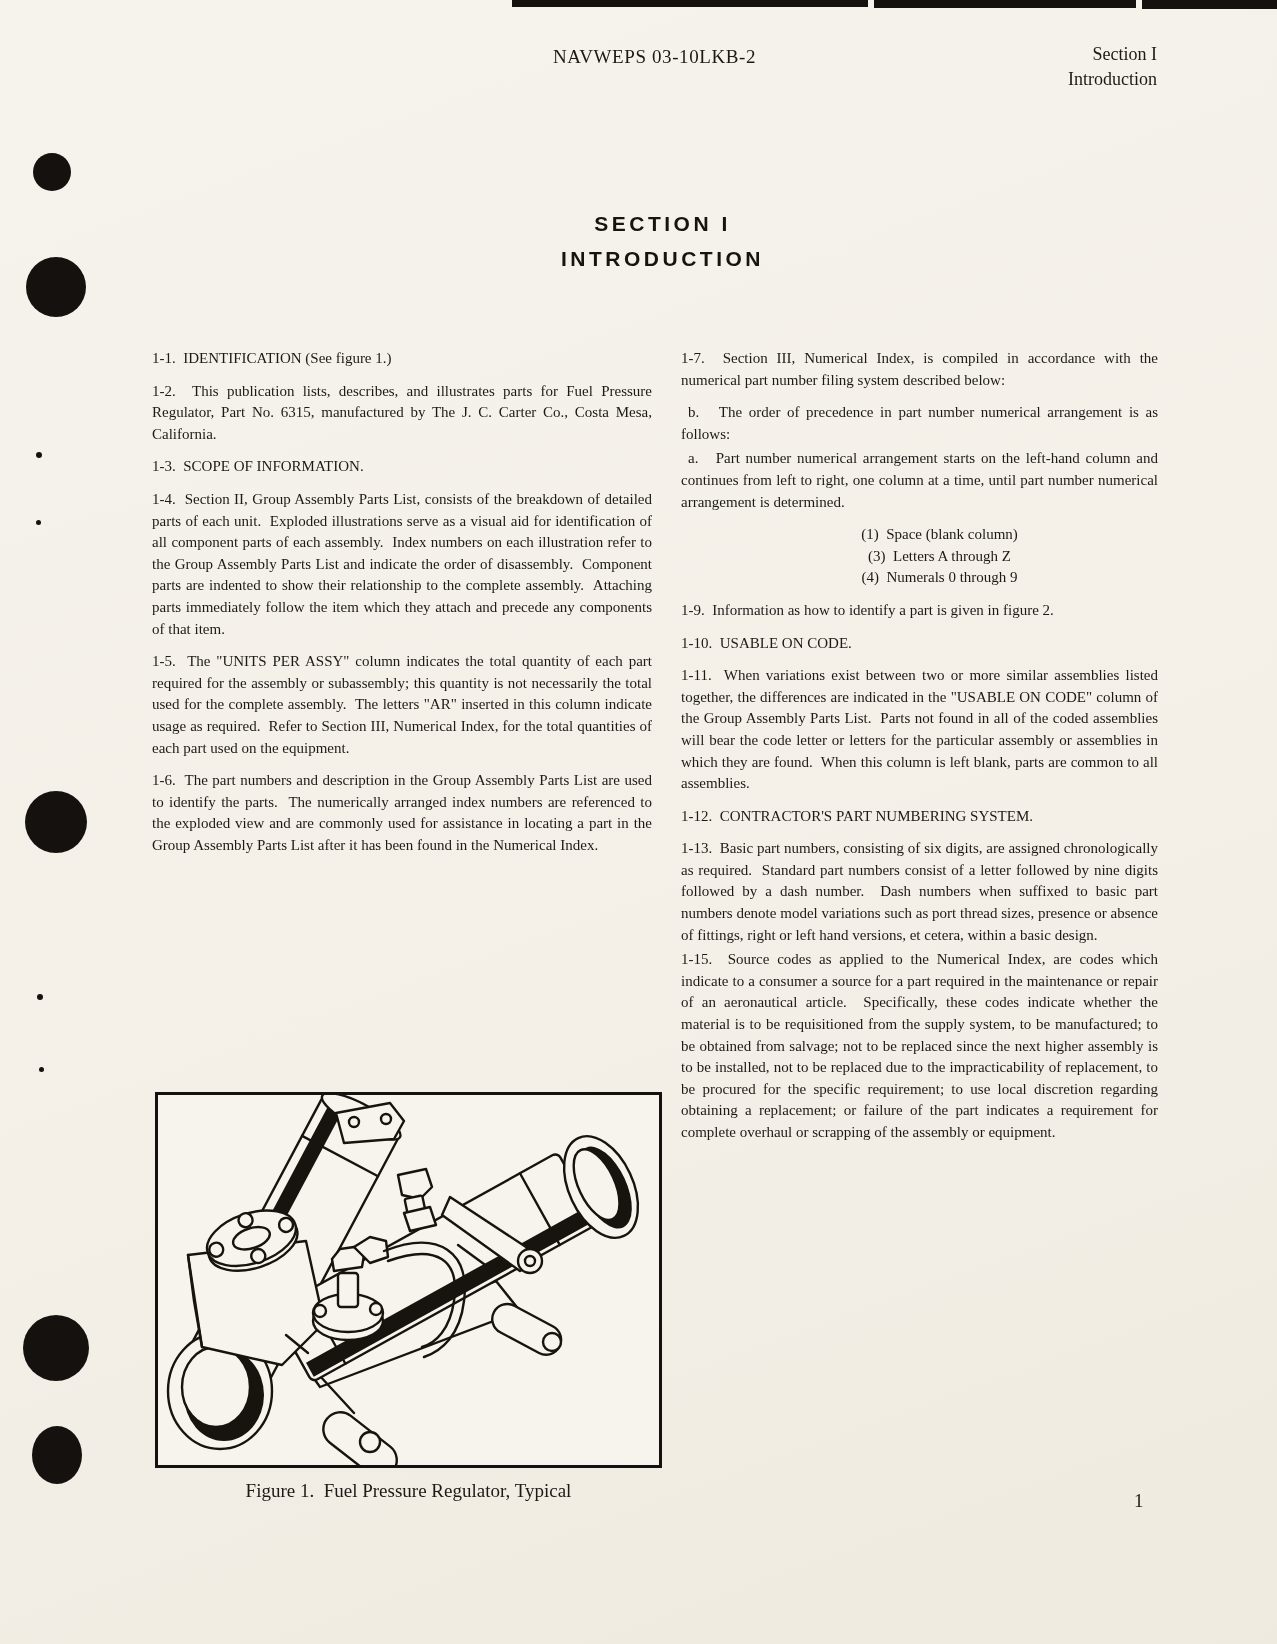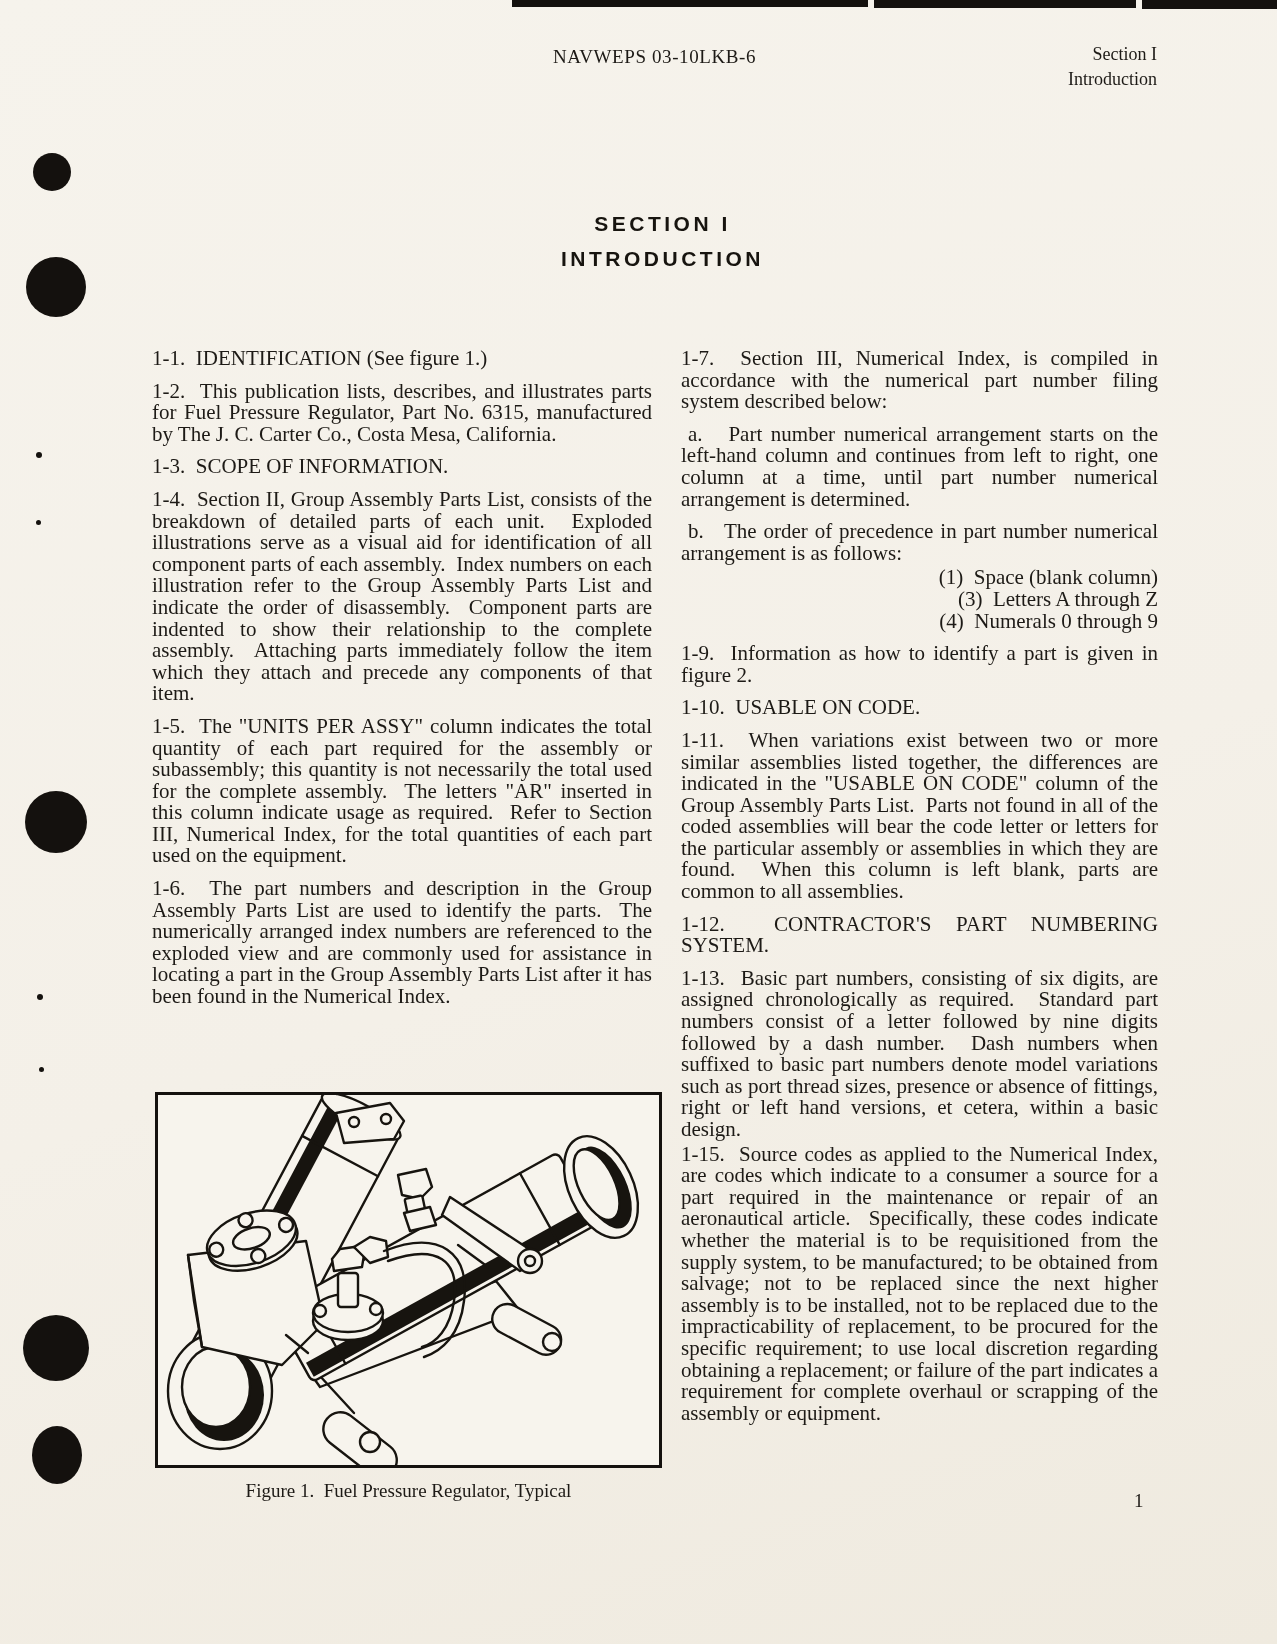--- a/index.html
+++ b/index.html
@@ -15,25 +15,25 @@
   .doc-number { position:absolute; left:553px; top:46px; font-size:19px; letter-spacing:.6px; }
   .section-ref { position:absolute; left:937px; top:42px; width:220px; text-align:right; font-size:18px; line-height:25px; }
   
   .section-title { position:absolute; left:24px; top:212px; width:1277px; text-align:center;
     font-family:"Liberation Sans", sans-serif; font-weight:bold; font-size:21px; letter-spacing:3.5px; color:#17140f; }
   .section-title .t2 { margin-top:11px; }
   
   .col { position:absolute; top:348px; }
   .col-left  { left:152px; width:500px; }
   .col-right { left:681px; width:477px; }
-  .col p { margin:0 0 11px 0; font-size:21px; line-height:21.6px; text-align:justify; }
+  .col p { margin:0 0 11px 0; font-size:15px; line-height:21.6px; text-align:justify; }
   .col p.tight { margin-bottom:3px; }
   .col p.sub { text-indent:7px; }
   .sublist { margin:0 0 11px 40px; }
-  .sublist p { margin:0; text-align:right; line-height:21.6px; }
+  .sublist p { margin:0; text-align:center; line-height:21.6px; }
   
   .figure-box { position:absolute; left:155px; top:1092px; width:501px; height:370px;
     border:3px solid #14110e; background:#f7f4ed; box-sizing:content-box; }
   .figure-box svg { display:block; width:100%; height:100%; }
   .figure-caption { position:absolute; left:155px; top:1480px; width:507px; text-align:center; font-size:19px; }
   .page-number { position:absolute; left:1134px; top:1490px; font-size:19px; }
   .ln { stroke:#17140f; stroke-width:2.4; fill:none; stroke-linecap:round; stroke-linejoin:round; }
   .fw { stroke:#17140f; stroke-width:2.4; fill:#f7f4ed; stroke-linejoin:round; }
   .fb { fill:#17140f; stroke:none; }
 </style>
@@ -49,21 +49,21 @@
   <div class="hole" style="left:33px;  top:153px;  width:38px; height:38px;"></div>
   <div class="hole" style="left:26px;  top:257px;  width:60px; height:60px;"></div>
   <div class="hole" style="left:36px;  top:452px;  width:6px;  height:6px;"></div>
   <div class="hole" style="left:36px;  top:520px;  width:5px;  height:5px;"></div>
   <div class="hole" style="left:25px;  top:791px;  width:62px; height:62px;"></div>
   <div class="hole" style="left:37px;  top:994px;  width:6px;  height:6px;"></div>
   <div class="hole" style="left:39px;  top:1067px; width:5px;  height:5px;"></div>
   <div class="hole" style="left:23px;  top:1315px; width:66px; height:66px;"></div>
   <div class="hole" style="left:32px;  top:1426px; width:50px; height:58px;"></div>
 
-  <div class="doc-number">NAVWEPS 03-10LKB-6</div>
+  <div class="doc-number">NAVWEPS 03-10LKB-2</div>
   <div class="section-ref">
     <div>Section I</div>
     <div>Introduction</div>
   </div>
 
   <div class="section-title">
     <div class="t1">SECTION I</div>
     <div class="t2">INTRODUCTION</div>
   </div>
 
@@ -71,22 +71,22 @@
     <p>1-1.&nbsp; IDENTIFICATION (See figure 1.)</p>
     <p>1-2.&nbsp; This publication lists, describes, and illustrates parts for Fuel Pressure Regulator, Part No. 6315, manufactured by The J. C. Carter Co., Costa Mesa, California.</p>
     <p>1-3.&nbsp; SCOPE OF INFORMATION.</p>
     <p>1-4.&nbsp; Section II, Group Assembly Parts List, consists of the breakdown of detailed parts of each unit.&nbsp; Exploded illustrations serve as a visual aid for identification of all component parts of each assembly.&nbsp; Index numbers on each illustration refer to the Group Assembly Parts List and indicate the order of disassembly.&nbsp; Component parts are indented to show their relationship to the complete assembly.&nbsp; Attaching parts immediately follow the item which they attach and precede any components of that item.</p>
     <p>1-5.&nbsp; The "UNITS PER ASSY" column indicates the total quantity of each part required for the assembly or subassembly; this quantity is not necessarily the total used for the complete assembly.&nbsp; The letters "AR" inserted in this column indicate usage as required.&nbsp; Refer to Section III, Numerical Index, for the total quantities of each part used on the equipment.</p>
     <p>1-6.&nbsp; The part numbers and description in the Group Assembly Parts List are used to identify the parts.&nbsp; The numerically arranged index numbers are referenced to the exploded view and are commonly used for assistance in locating a part in the Group Assembly Parts List after it has been found in the Numerical Index.</p>
   </div>
 
   <div class="col col-right">
     <p>1-7.&nbsp; Section III, Numerical Index, is compiled in accordance with the numerical part number filing system described below:</p>
+    <p class="sub tight">b.&nbsp;&nbsp; The order of precedence in part number numerical arrangement is as follows:</p>
     <p class="sub">a.&nbsp;&nbsp; Part number numerical arrangement starts on the left-hand column and continues from left to right, one column at a time, until part number numerical arrangement is determined.</p>
-    <p class="sub tight">b.&nbsp;&nbsp; The order of precedence in part number numerical arrangement is as follows:</p>
     <div class="sublist">
       <p>(1)&nbsp; Space (blank column)</p>
       <p>(3)&nbsp; Letters A through Z</p>
       <p>(4)&nbsp; Numerals 0 through 9</p>
     </div>
     <p>1-9.&nbsp; Information as how to identify a part is given in figure 2.</p>
     <p>1-10.&nbsp; USABLE ON CODE.</p>
     <p>1-11.&nbsp; When variations exist between two or more similar assemblies listed together, the differences are indicated in the "USABLE ON CODE" column of the Group Assembly Parts List.&nbsp; Parts not found in all of the coded assemblies will bear the code letter or letters for the particular assembly or assemblies in which they are found.&nbsp; When this column is left blank, parts are common to all assemblies.</p>
     <p>1-12.&nbsp; CONTRACTOR'S PART NUMBERING SYSTEM.</p>
     <p class="tight">1-13.&nbsp; Basic part numbers, consisting of six digits, are assigned chronologically as required.&nbsp; Standard part numbers consist of a letter followed by nine digits followed by a dash number.&nbsp; Dash numbers when suffixed to basic part numbers denote model variations such as port thread sizes, presence or absence of fittings, right or left hand versions, et cetera, within a basic design.</p>

